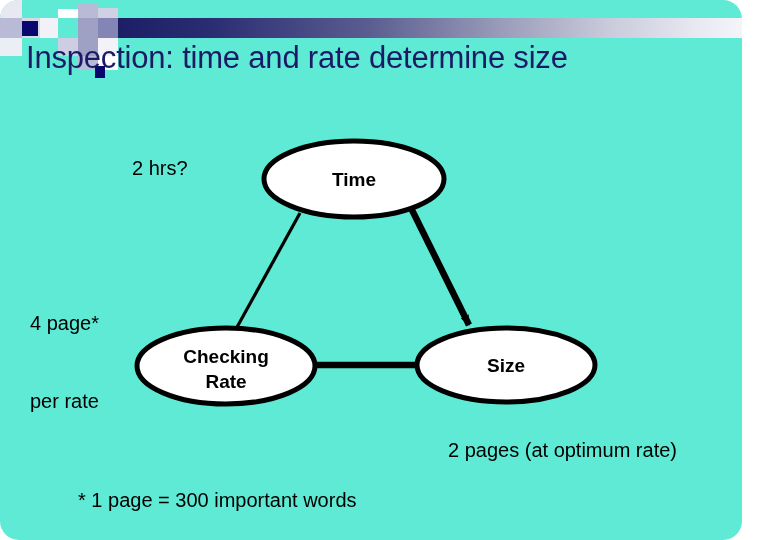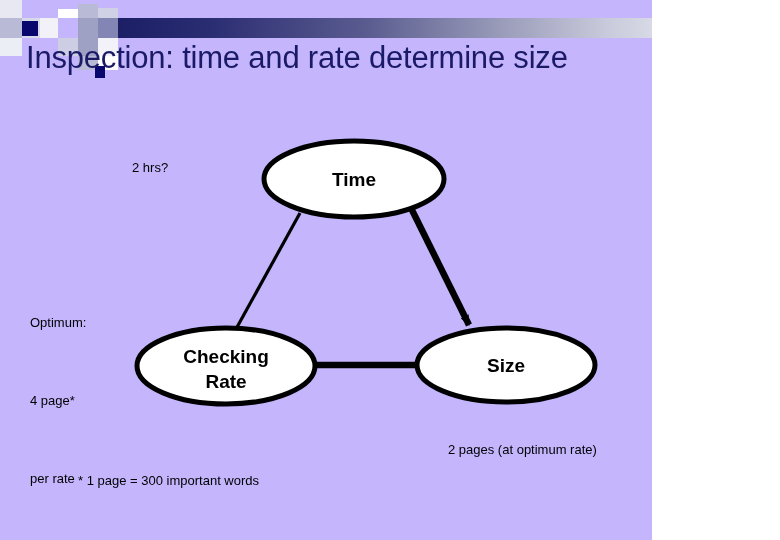--- a/index.html
+++ b/index.html
@@ -2,25 +2,26 @@
 <html><head>
 <meta charset="utf-8">
 <style>
   html, body {
     margin: 0;
     padding: 0;
     background: #ffffff;
   }
   #slide {
     position: relative;
-    width: 652px;
+    width: 742px;
     height: 540px;
-    background: #c4b5fd;
+    background: #5eead4;
     overflow: hidden;
     font-family: "Liberation Sans", sans-serif;
+    border-radius: 19px;
   }
 
   
   .deco-bar {
     position: absolute;
     left: 118px;
     top: 18px;
     width: 662px;
     height: 20px;
     background: linear-gradient(to right,
@@ -81,28 +82,28 @@
     font-weight: bold;
     fill: #000000;
     text-anchor: middle;
   }
   .node-label.lg { font-size: 19px; }
 
   
   .annot {
     position: absolute;
     color: #000000;
-    font-size: 13px;
+    font-size: 20px;
     line-height: 26px;
     white-space: pre;
   }
   .annot-hours   { left: 132px; top: 155px; }
   .annot-optimum { left: 30px;  top: 258px; }
   .annot-pages   { left: 448px; top: 437px; }
-  .annot-foot    { left: 78px;  top: 468px; text-align: center; }
+  .annot-foot    { left: 78px;  top: 487px; text-align: center; }
 </style>
 </head>
 <body>
 
 <div id="slide">
 
   <div>
     <div class="sq sq-p"></div>
     <div class="sq sq-q"></div>
     <div class="deco-bar"></div>
@@ -151,21 +152,20 @@
 
     <g>
       <ellipse cx="506" cy="365" rx="89" ry="37" fill="#ffffff" stroke="#000000" stroke-width="5"></ellipse>
       <text class="node-label lg" x="506" y="372">Size</text>
     </g>
   </svg>
 
   <div class="annot annot-hours">2 hrs?</div>
 
   <div class="annot annot-optimum">
-    <div>Optimum:</div>
     <div>4 page*</div>
     <div>per rate</div>
   </div>
 
   <div class="annot annot-pages">2 pages (at optimum rate)</div>
 
   <div class="annot annot-foot">* 1 page = 300 important words</div>
 
 </div>
 

